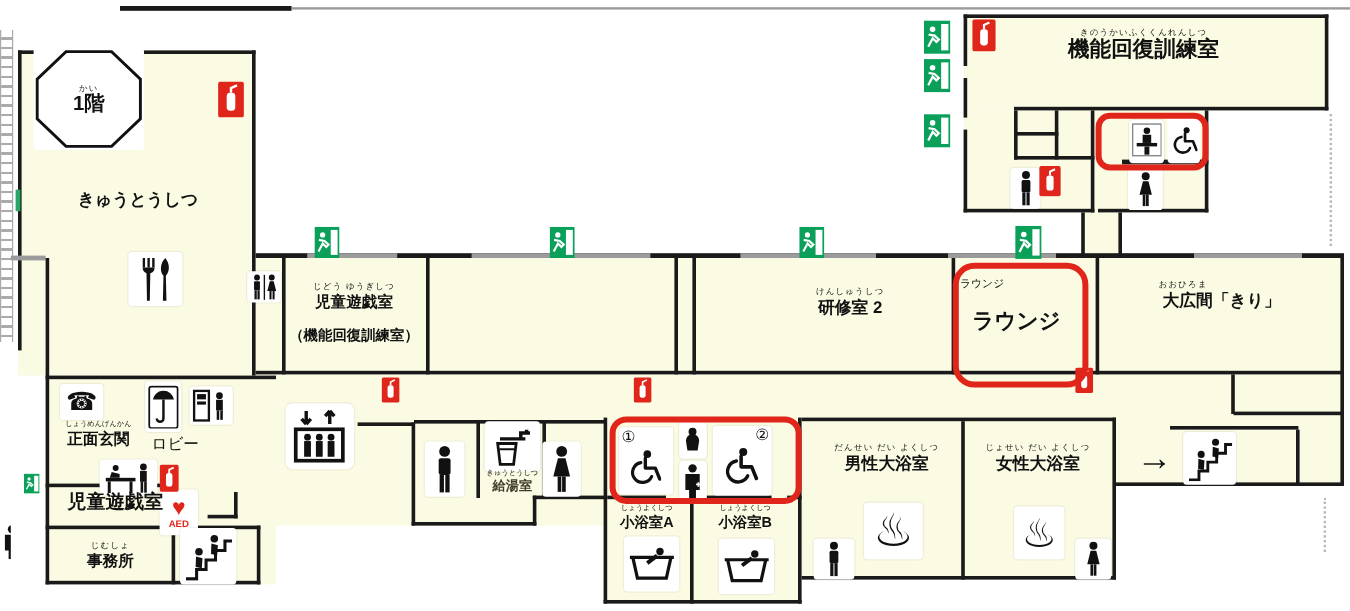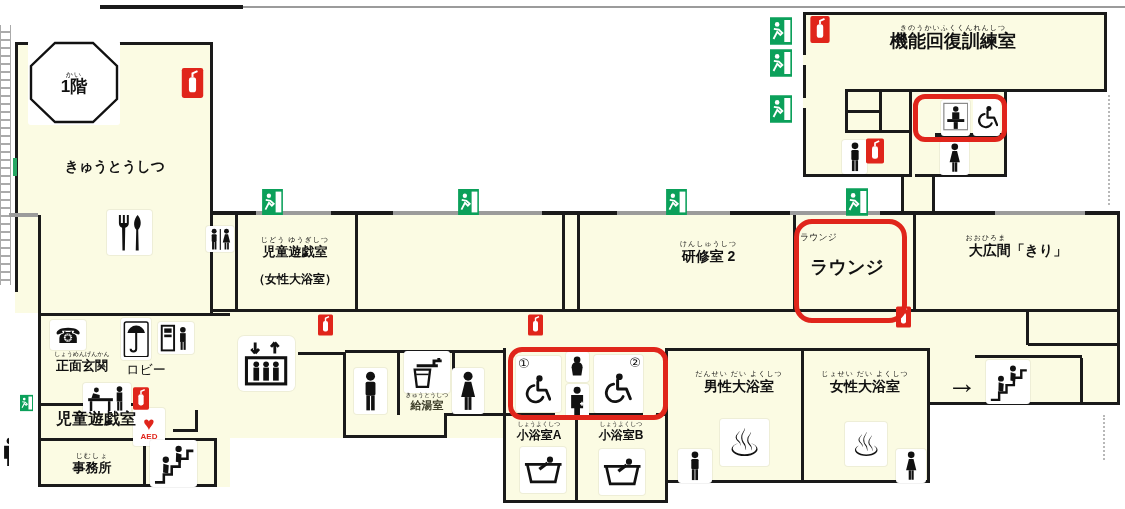--- a/index.html
+++ b/index.html
@@ -57,21 +57,21 @@
   </div>
 
   <div class="lbl" style="left:25px;top:158px;width:180px">
     <span class="nm s14">きゅうとうしつ</span>
   </div>
   <div class="lbl" style="left:237px;top:236px;width:116px">
     <span class="fg">じどう ゆうぎしつ</span>
     <span class="nm">児童遊戯室</span>
   </div>
   <div class="lbl" style="left:231px;top:272px;width:128px">
-    <span class="nm s12">（女性大浴室）</span>
+    <span class="nm s12">（機能回復訓練室）</span>
   </div>
   <div class="lbl" style="left:580px;top:240px;width:257px">
     <span class="fg">けんしゅうしつ</span>
     <span class="nm s14">研修室 2</span>
   </div>
   <div class="lbl" style="left:800px;top:226px;text-align:left">
     <span style="font-size:9px">ラウンジ</span>
   </div>
   <div class="lbl" style="left:797px;top:258px;width:100px">
     <span class="nm s15">ラウンジ</span>

